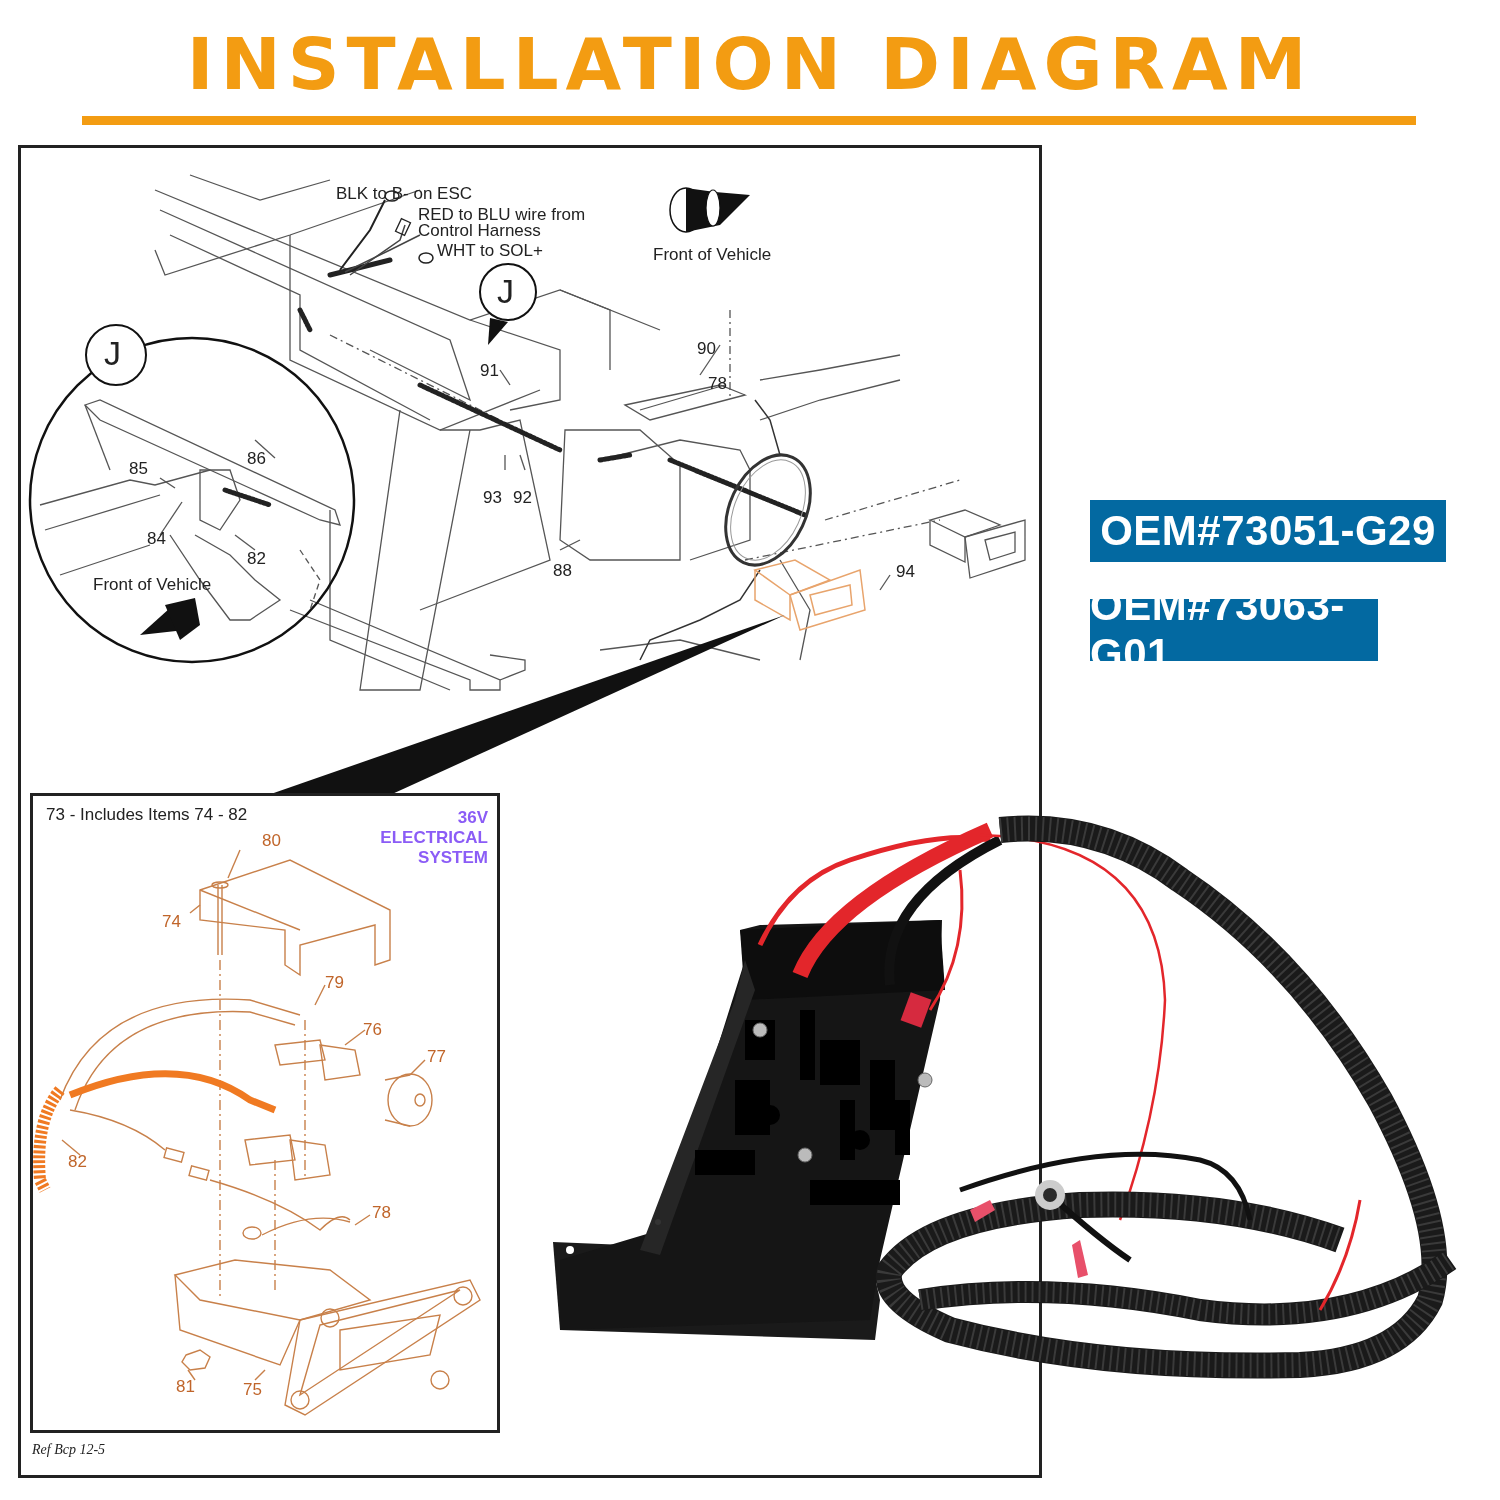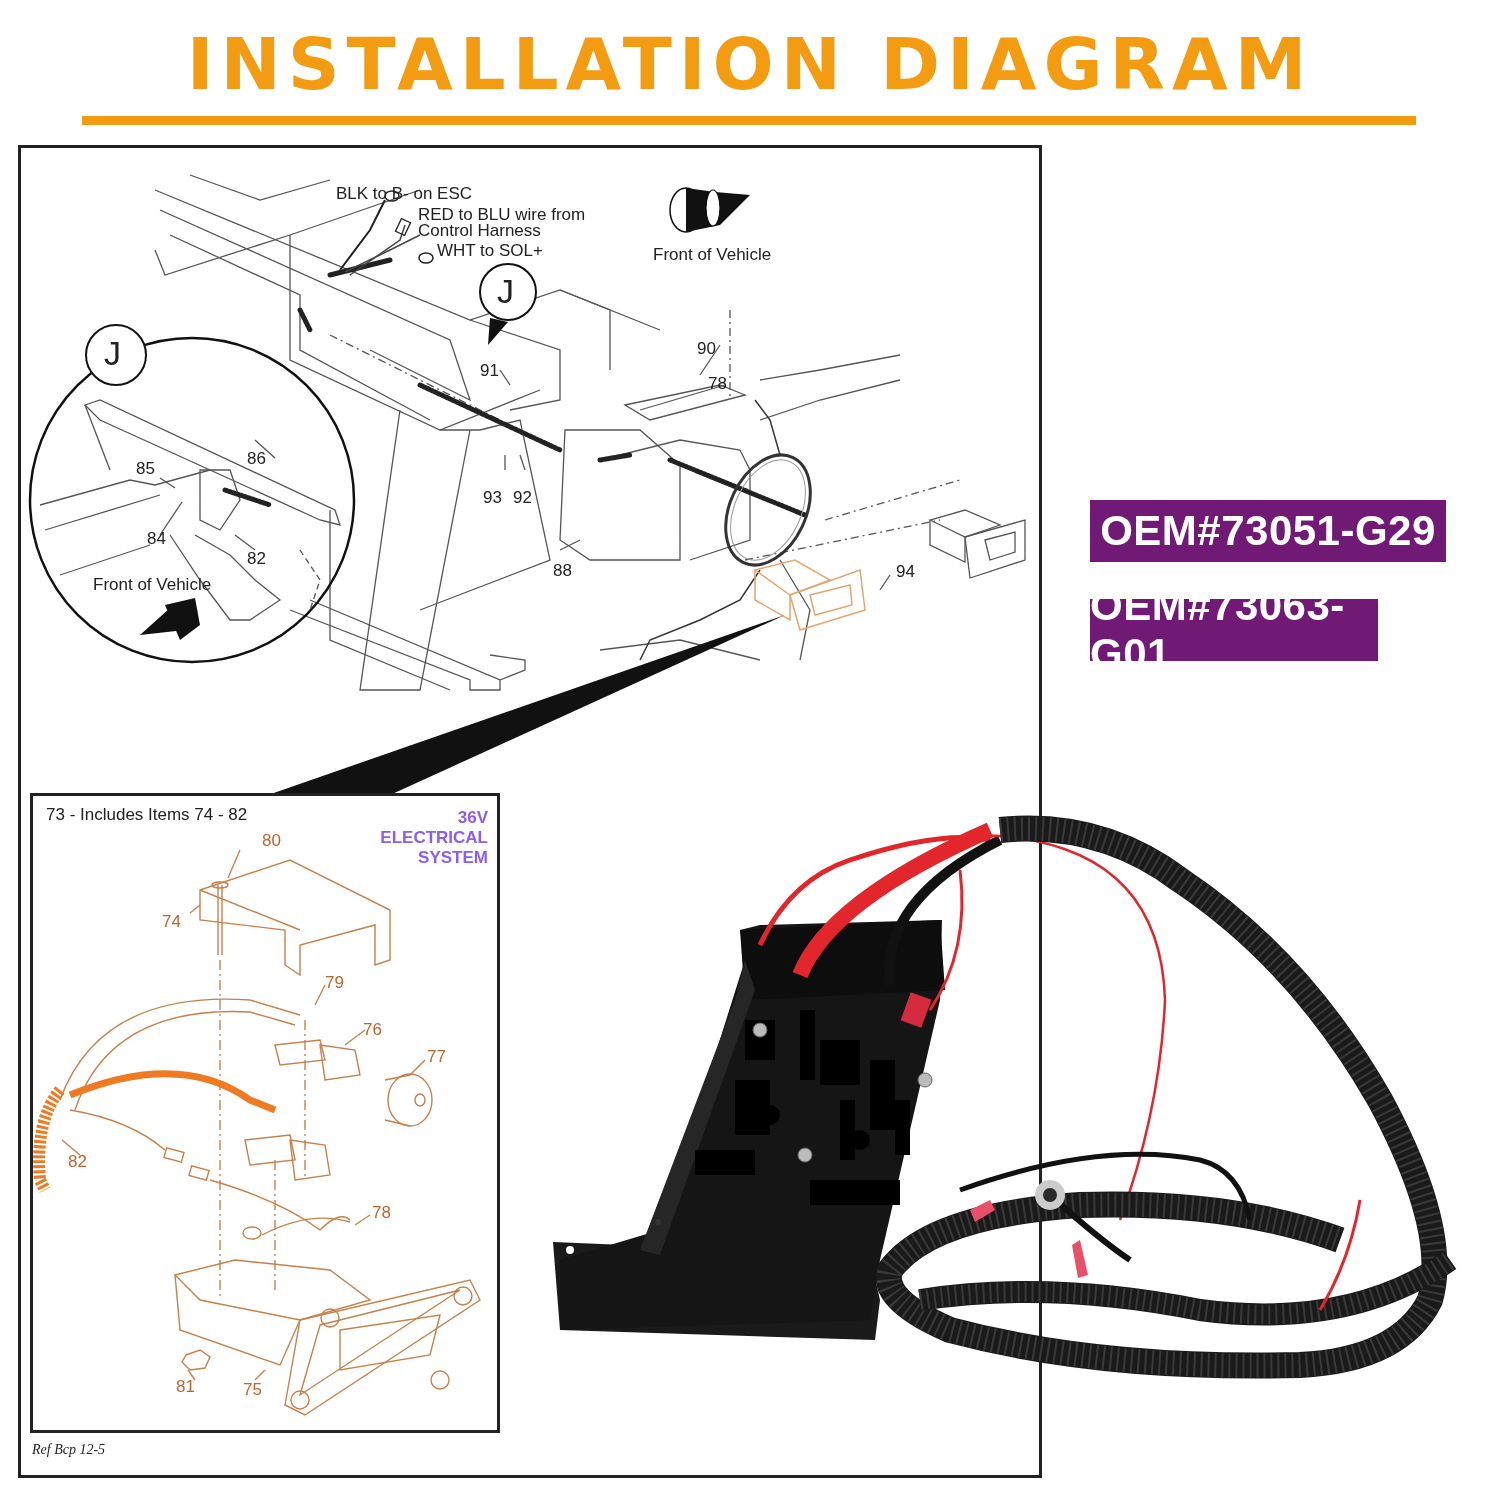--- a/index.html
+++ b/index.html
@@ -4,21 +4,21 @@
 <style>
   html,body{margin:0;padding:0;background:#fff;}
   body{width:1500px;height:1500px;position:relative;overflow:hidden;font-family:"Liberation Sans",sans-serif;}
   .title{position:absolute;left:84px;top:14px;width:1332px;height:100px;display:flex;align-items:center;justify-content:center;
     color:#f39c12;font-family:"DejaVu Sans",sans-serif;font-weight:bold;font-size:72px;letter-spacing:7px;transform:scaleX(1.0);white-space:nowrap;}
   .title-underline{position:absolute;left:82px;top:116px;width:1334px;height:9px;background:#f39c12;}
   .frame{position:absolute;left:18px;top:145px;width:1024px;height:1333px;border:3px solid #222;box-sizing:border-box;}
   .lbl{position:absolute;font-size:17px;color:#222;white-space:nowrap;line-height:1;}
   .num{position:absolute;font-size:17px;color:#222;line-height:1;}
   .onum{position:absolute;font-size:17px;color:#c0652a;line-height:1;}
-  .oem{position:absolute;background:#701a75;color:#fff;font-family:"Liberation Sans",sans-serif;font-weight:bold;font-size:42px;
+  .oem{position:absolute;background:#0369a1;color:#fff;font-family:"Liberation Sans",sans-serif;font-weight:bold;font-size:42px;
     display:flex;align-items:center;justify-content:center;letter-spacing:0.5px;}
   .inset{position:absolute;left:30px;top:793px;width:470px;height:640px;border:3px solid #222;box-sizing:border-box;background:#fff;}
   .inset-cap{position:absolute;left:46px;top:805px;font-size:17px;color:#222;}
   .sys{position:absolute;left:358px;top:808px;width:130px;text-align:right;font-weight:bold;font-size:17px;color:#8b5cf6;line-height:20px;}
   .ref{position:absolute;left:32px;top:1442px;font-family:"Liberation Serif",serif;font-style:italic;font-size:14px;color:#222;}
   svg{position:absolute;left:0;top:0;}
 </style>
 </head>
 <body>
 
@@ -147,21 +147,21 @@
 <div class="num" style="left:480px;top:362px;">91</div>
 <div class="num" style="left:697px;top:340px;">90</div>
 <div class="num" style="left:708px;top:375px;">78</div>
 <div class="num" style="left:483px;top:489px;">93</div>
 <div class="num" style="left:513px;top:489px;">92</div>
 <div class="num" style="left:553px;top:562px;">88</div>
 <div class="num" style="left:896px;top:563px;">94</div>
 
 <div class="lbl" style="left:104px;top:336px;font-size:34px;">J</div>
 <div class="num" style="left:247px;top:428px;margin-top:22px;">86</div>
-<div class="num" style="left:136px;top:460px;">85</div>
+<div class="num" style="left:129px;top:460px;">85</div>
 <div class="num" style="left:147px;top:530px;">84</div>
 <div class="num" style="left:247px;top:550px;">82</div>
 <div class="lbl" style="left:93px;top:576px;">Front of Vehicle</div>
 
 <div class="oem" style="left:1090px;top:500px;width:356px;height:62px;">OEM#73051-G29</div>
 <div class="oem" style="left:1090px;top:599px;width:288px;height:62px;">OEM#73063-G01</div>
 
 <div class="inset"></div>
 <div class="inset-cap">73 - Includes Items 74 - 82</div>
 <div class="sys">

